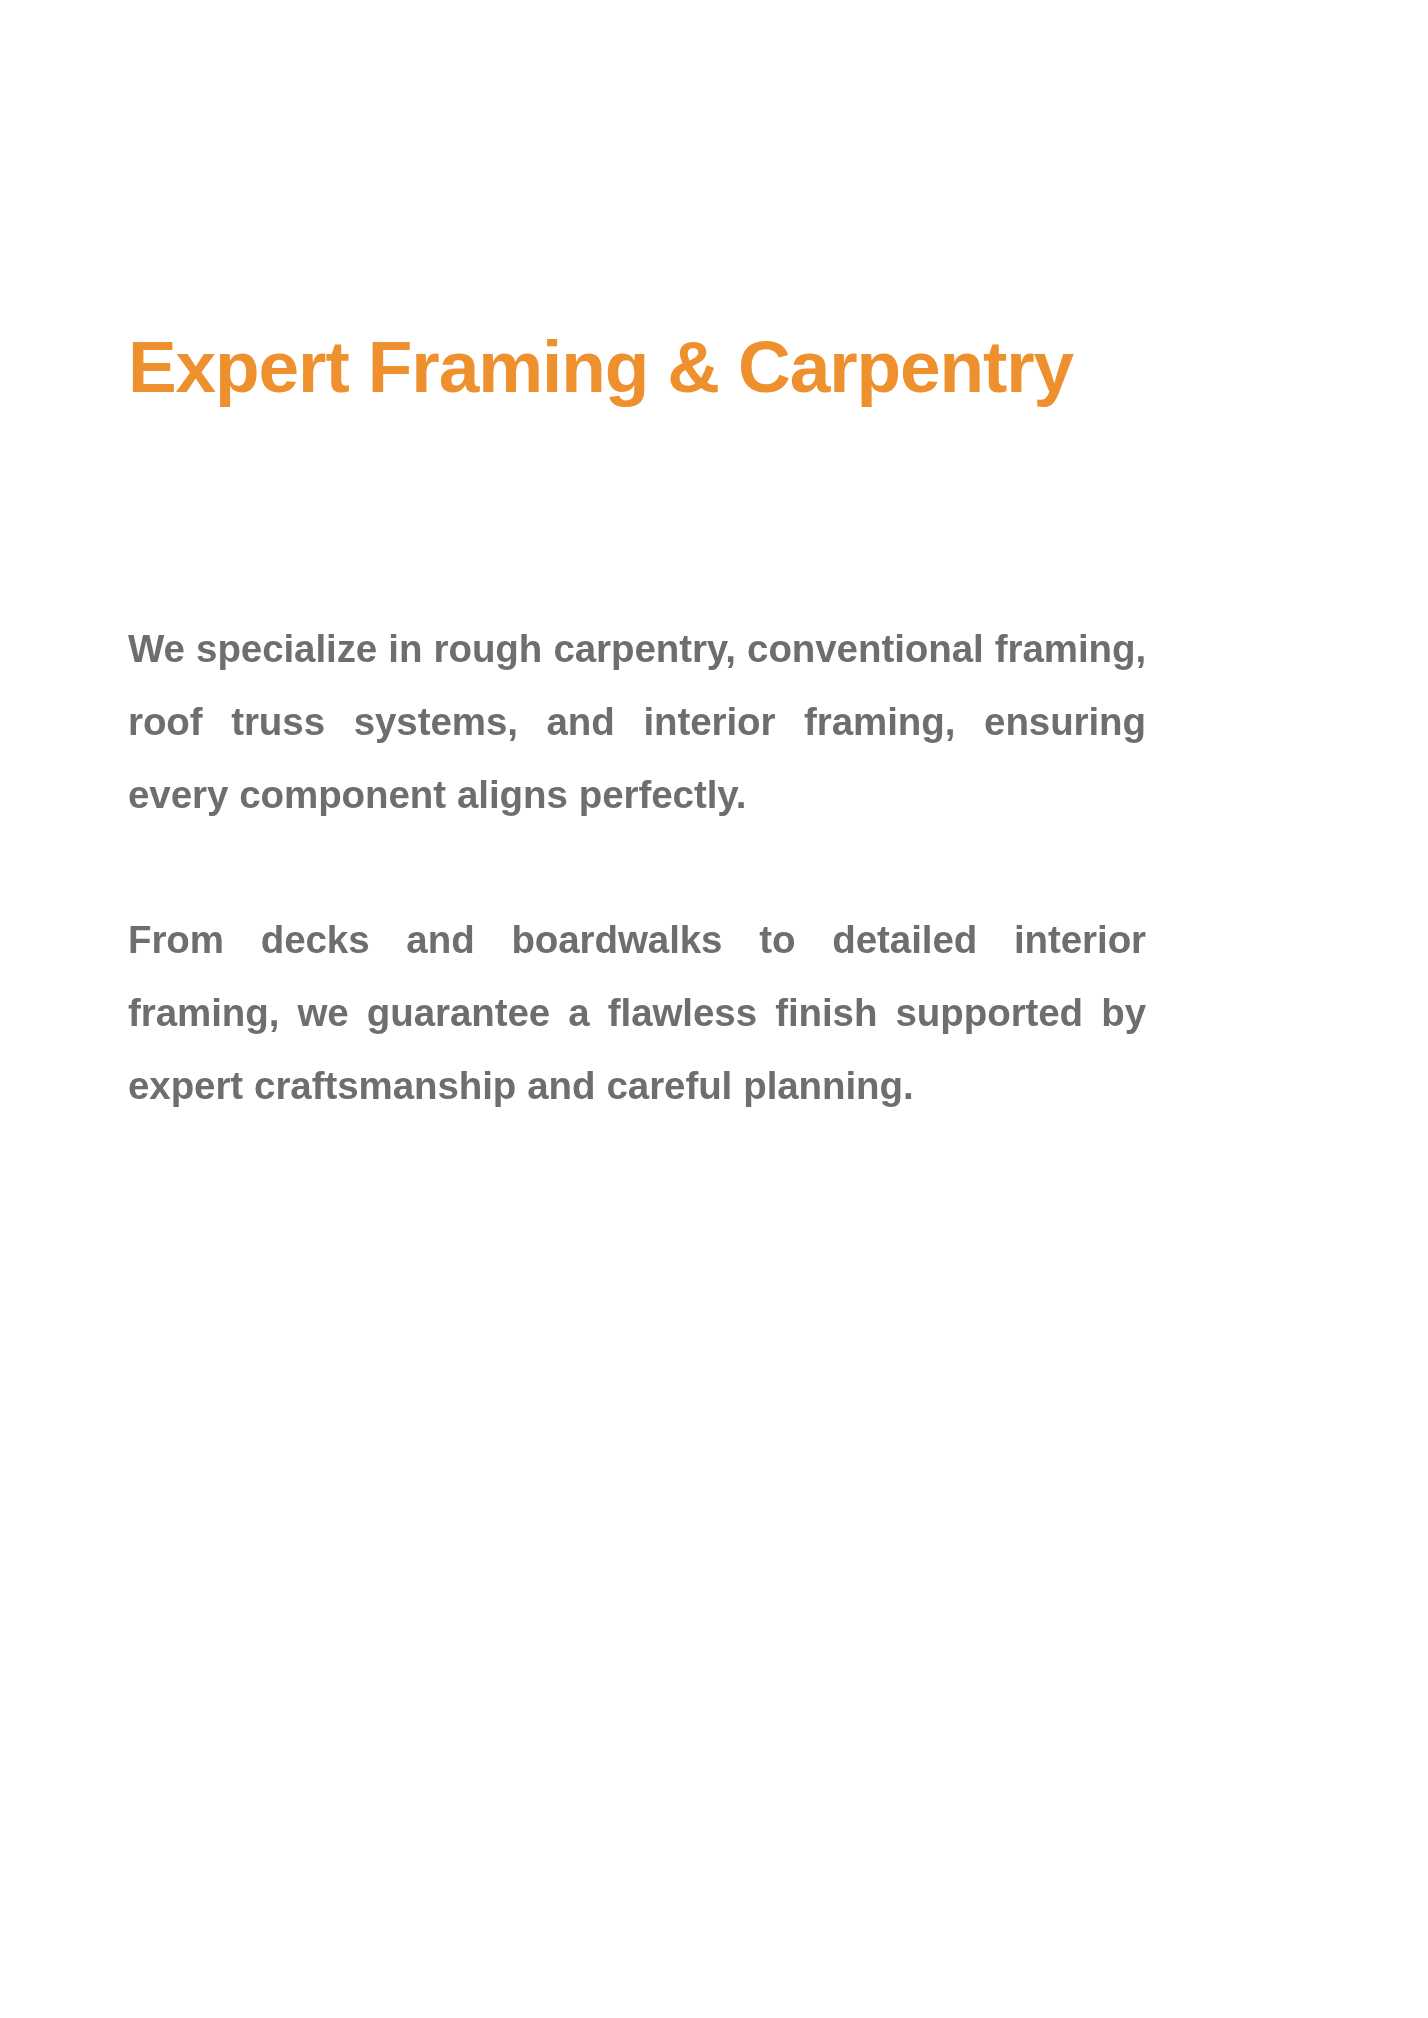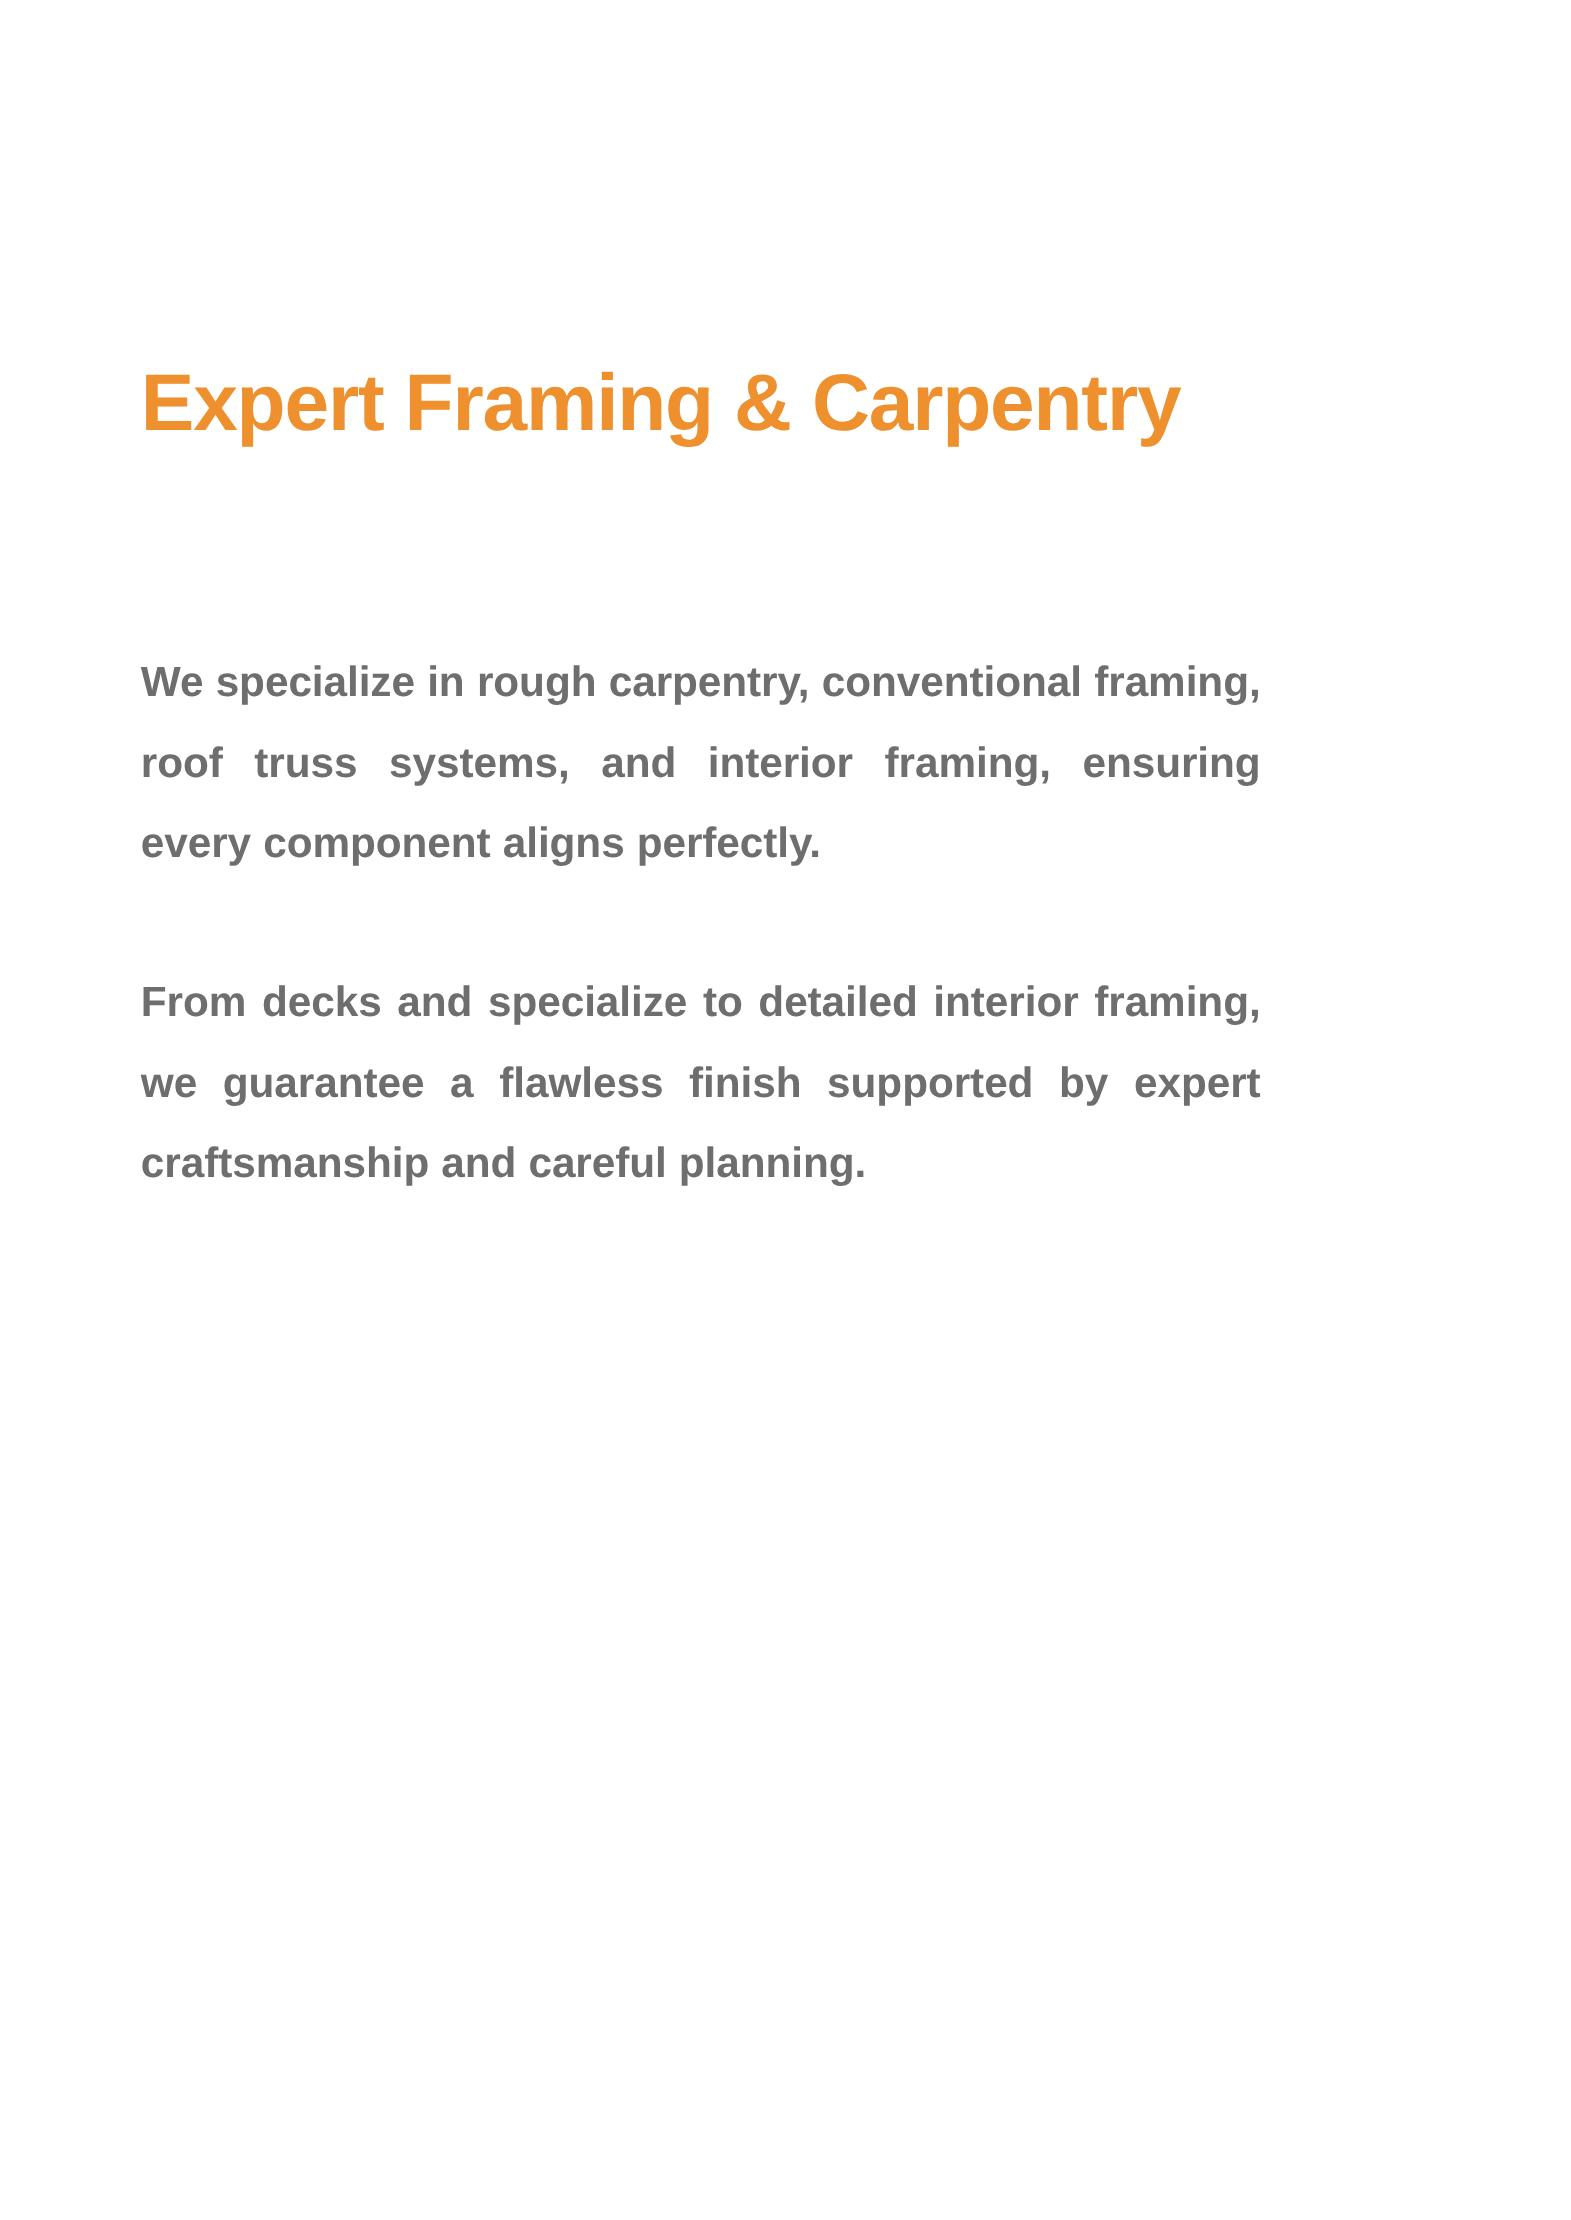--- a/index.html
+++ b/index.html
@@ -42,21 +42,21 @@
     font-weight: 700;
     line-height: 1.0;
     letter-spacing: -0.015em;
     color: #ee902e;
     white-space: nowrap;
   }
 
   #body-copy {
     position: absolute;
     left: 0;
-    top: 584px;
+    top: 612px;
     width: 1018px;
   }
 
   .paragraph {
     margin: 0 0 72px 0;
     font-size: 38.5px;
     font-weight: 700;
     line-height: 73px;
     color: #6e6e6e;
     text-align: justify;
@@ -76,19 +76,19 @@
 
   <div id="content-block">
 
     <h1 id="section-heading">Expert Framing &amp; Carpentry</h1>
 
     <div id="body-copy">
 
       <p class="paragraph">We specialize in rough carpentry, conventional framing, roof truss systems, and interior framing, ensuring every component aligns perfectly.</p>
 
 
-      <p class="paragraph">From decks and specialize to detailed interior framing, we guarantee a flawless finish supported by expert craftsmanship and careful planning.</p>
+      <p class="paragraph">From decks and boardwalks to detailed interior framing, we guarantee a flawless finish supported by expert craftsmanship and careful planning.</p>
 
     </div>
 
   </div>
 
 </div>
 
 </body></html>

